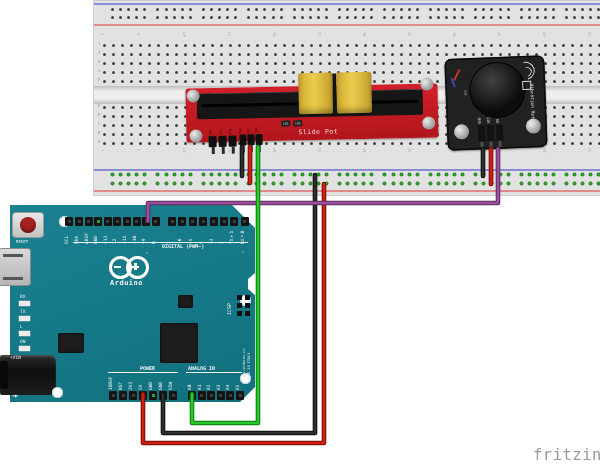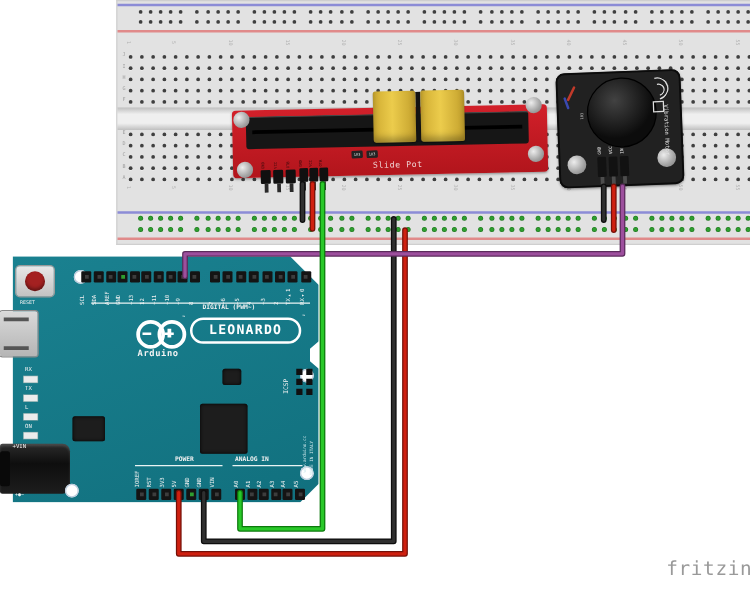--- a/index.html
+++ b/index.html
@@ -991,21 +991,20 @@
       </div>
     <div class="silk" style="left:6px;top:35px;font-size:4px">RESET</div>
 
     <div class="lgc" style="left:99px;top:51px"></div>
     <div class="lgc" style="left:116px;top:51px"></div>
     <div class="lgbar" style="left:104px;top:60.5px;width:7px;height:2.5px"></div>
     <div class="lgbar" style="left:122px;top:60.5px;width:7px;height:2.5px"></div>
     <div class="lgbar" style="left:124.2px;top:58.2px;width:2.5px;height:7px"></div>
     <div class="silk" style="left:136px;top:48px;font-size:3.5px">™</div>
     <div class="silk b" style="left:100px;top:75px;font-size:7px;letter-spacing:.5px">Arduino</div>
-    <div id="leooval">LEONARDO</div>
     <div class="silk" style="left:232px;top:47px;font-size:3.5px">™</div>
 
     <div class="silk" style="left:10px;top:90px">RX</div>
     <div class="led" style="left:9px;top:96px"></div>
     <div class="silk" style="left:10px;top:105px">TX</div>
     <div class="led" style="left:9px;top:111px"></div>
     <div class="silk" style="left:10px;top:120px">L</div>
     <div class="led" style="left:9px;top:126px"></div>
     <div class="silk" style="left:10px;top:135px">ON</div>
     <div class="led" style="left:9px;top:141px"></div>

